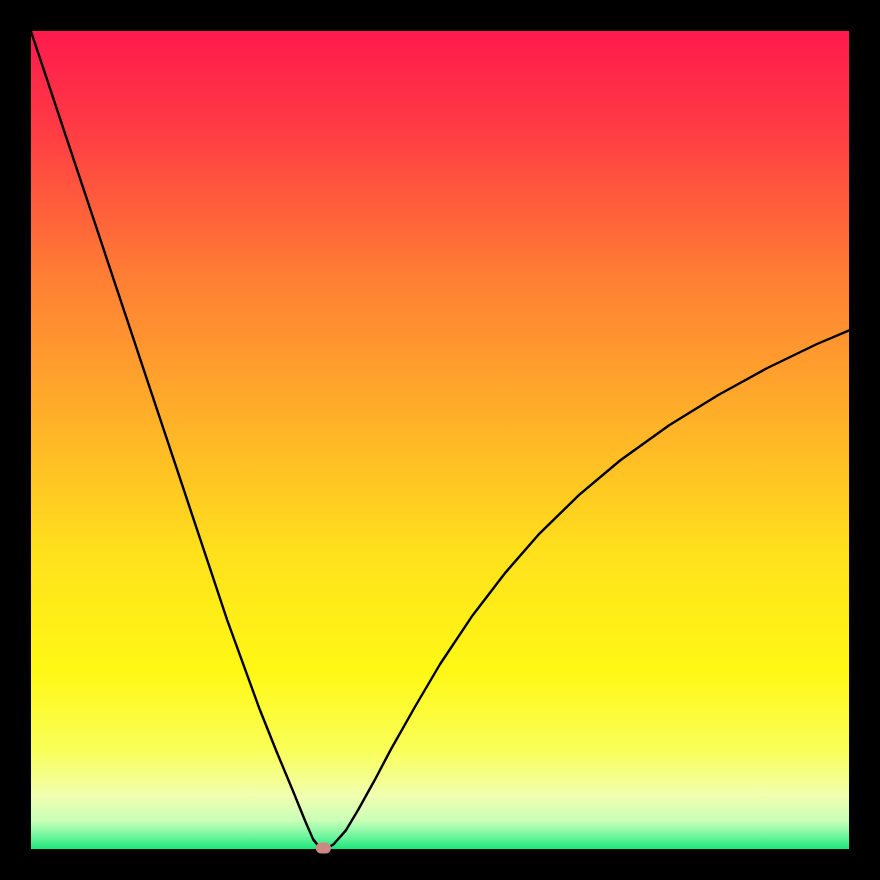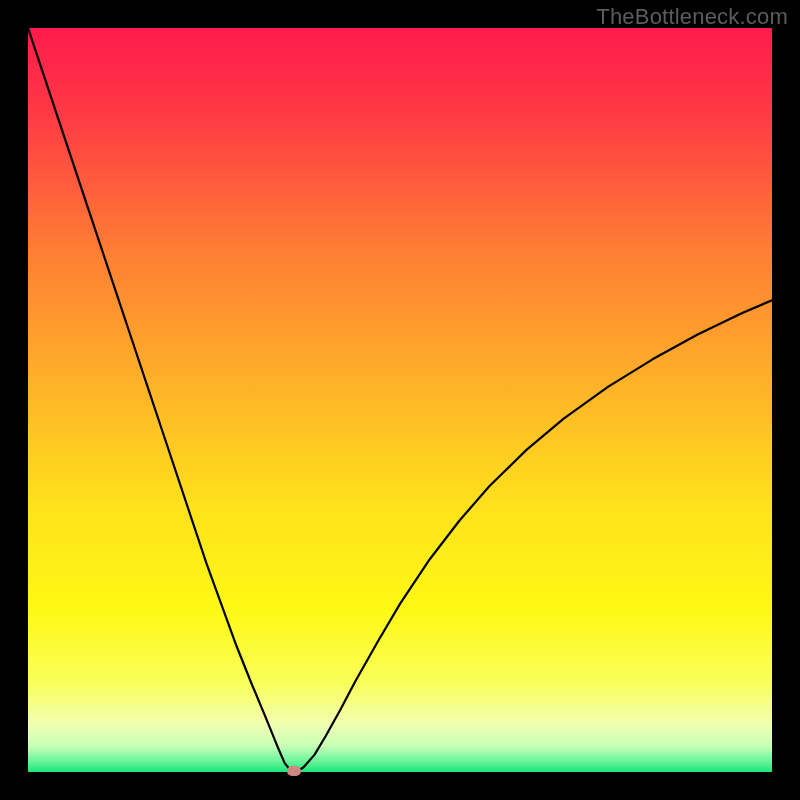--- a/index.html
+++ b/index.html
@@ -43,21 +43,20 @@
     height: 10px;
     border-radius: 5px;
     background: #cd8883;
     z-index: 5;
   }
 </style>
 </head>
 <body>
 
 <div class="frame">
-  <div class="watermark">TheBottleneck.com</div>
   <svg class="plot" viewBox="0 0 744 744" preserveAspectRatio="none">
     <defs>
       <linearGradient id="bg-grad" x1="0" y1="0" x2="0" y2="1">
           <stop offset="0%" stop-color="#ff1a4d"></stop>
           <stop offset="12%" stop-color="#ff3b44"></stop>
           <stop offset="30%" stop-color="#ff7e34"></stop>
           <stop offset="48%" stop-color="#ffb228"></stop>
           <stop offset="64%" stop-color="#ffe11c"></stop>
           <stop offset="78%" stop-color="#fff814"></stop>
           <stop offset="88%" stop-color="#f9ff59"></stop>

